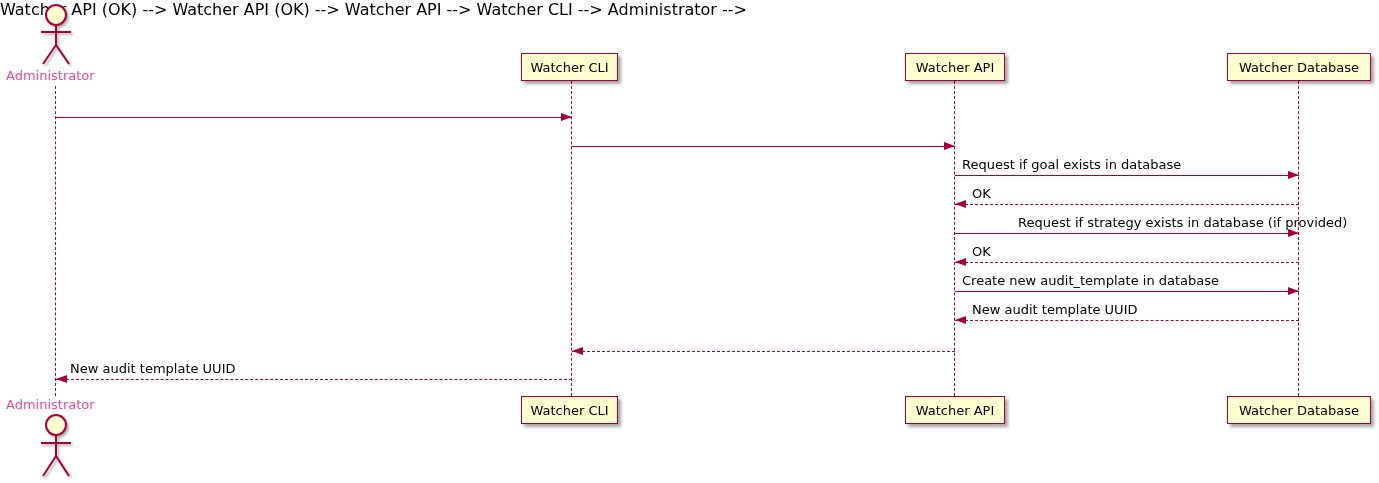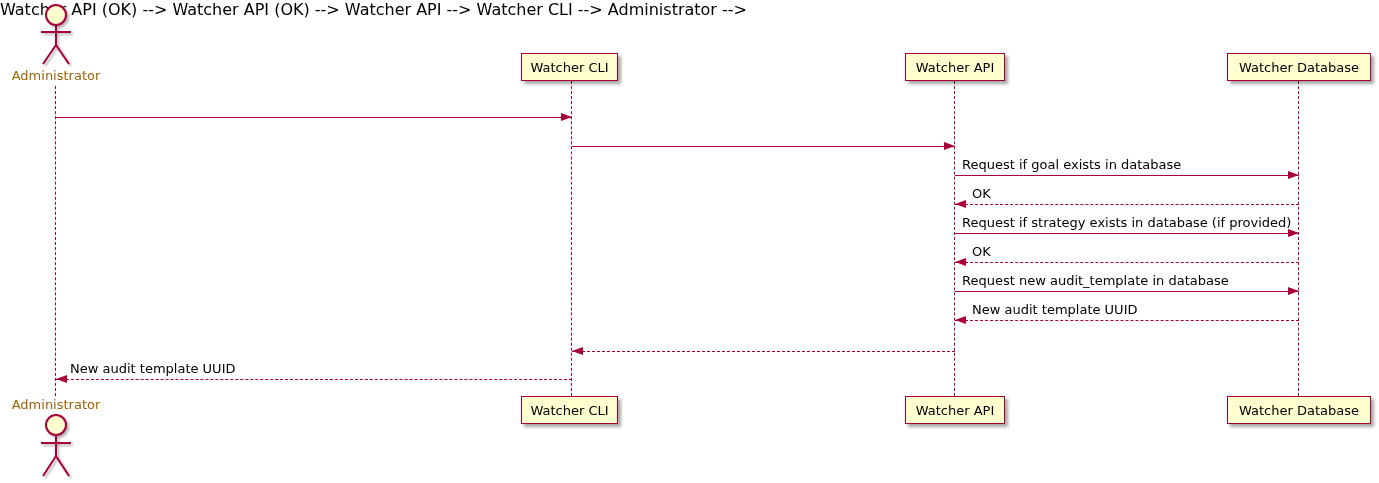--- a/index.html
+++ b/index.html
@@ -21,22 +21,21 @@
     background:#FEFECE;
     border:1.5px solid #A80036;
     box-shadow:3px 3px 3px rgba(0,0,0,0.35);
     display:flex;align-items:center;justify-content:center;
     font-size:13px;color:#000;
     box-sizing:border-box;
     white-space:nowrap;
   }
   .actor-label{
     position:absolute;
-    font-size:13px;color:#a16207;
-    text-align:center;
+    font-size:13px;color:#ec4899;
     white-space:nowrap;
   }
   .actor-svg{
     position:absolute;
     filter:drop-shadow(2px 2px 1px rgba(0,0,0,0.30));
   }
   .msg-text{
     position:absolute;
     font-size:13px;color:#000;
     white-space:nowrap;
@@ -104,31 +103,31 @@
   <span class="msg-text" style="left:962px;top:157px;">Request if goal exists in database</span>
   <div class="msg-line solid" style="left:955px;top:175px;width:344px;"></div>
   <span class="arrow-r" style="left:1288px;top:171px;"></span>
 
    Watcher API (OK) --&gt;
   <span class="msg-text" style="left:972px;top:186px;">OK</span>
   <div class="msg-line dashed" style="left:955px;top:204px;width:344px;"></div>
   <span class="arrow-l" style="left:955px;top:200px;"></span>
 
   
-  <span class="msg-text" style="left:962px;top:215px;text-align:center;">Request if strategy exists in database (if provided)</span>
+  <span class="msg-text" style="left:1018px;top:215px;text-align:center;">Request if strategy exists in database (if provided)</span>
   <div class="msg-line solid" style="left:955px;top:233px;width:344px;"></div>
   <span class="arrow-r" style="left:1288px;top:229px;"></span>
 
    Watcher API (OK) --&gt;
   <span class="msg-text" style="left:972px;top:244px;">OK</span>
   <div class="msg-line dashed" style="left:955px;top:262px;width:344px;"></div>
   <span class="arrow-l" style="left:955px;top:258px;"></span>
 
   
-  <span class="msg-text" style="left:962px;top:273px;">Request new audit_template in database</span>
+  <span class="msg-text" style="left:962px;top:273px;">Create new audit_template in database</span>
   <div class="msg-line solid" style="left:955px;top:291px;width:344px;"></div>
   <span class="arrow-r" style="left:1288px;top:287px;"></span>
 
    Watcher API --&gt;
   <span class="msg-text" style="left:972px;top:302px;">New audit template UUID</span>
   <div class="msg-line dashed" style="left:955px;top:320px;width:344px;"></div>
   <span class="arrow-l" style="left:955px;top:316px;"></span>
 
    Watcher CLI --&gt;
   <div class="msg-line dashed" style="left:572px;top:351px;width:383px;"></div>

